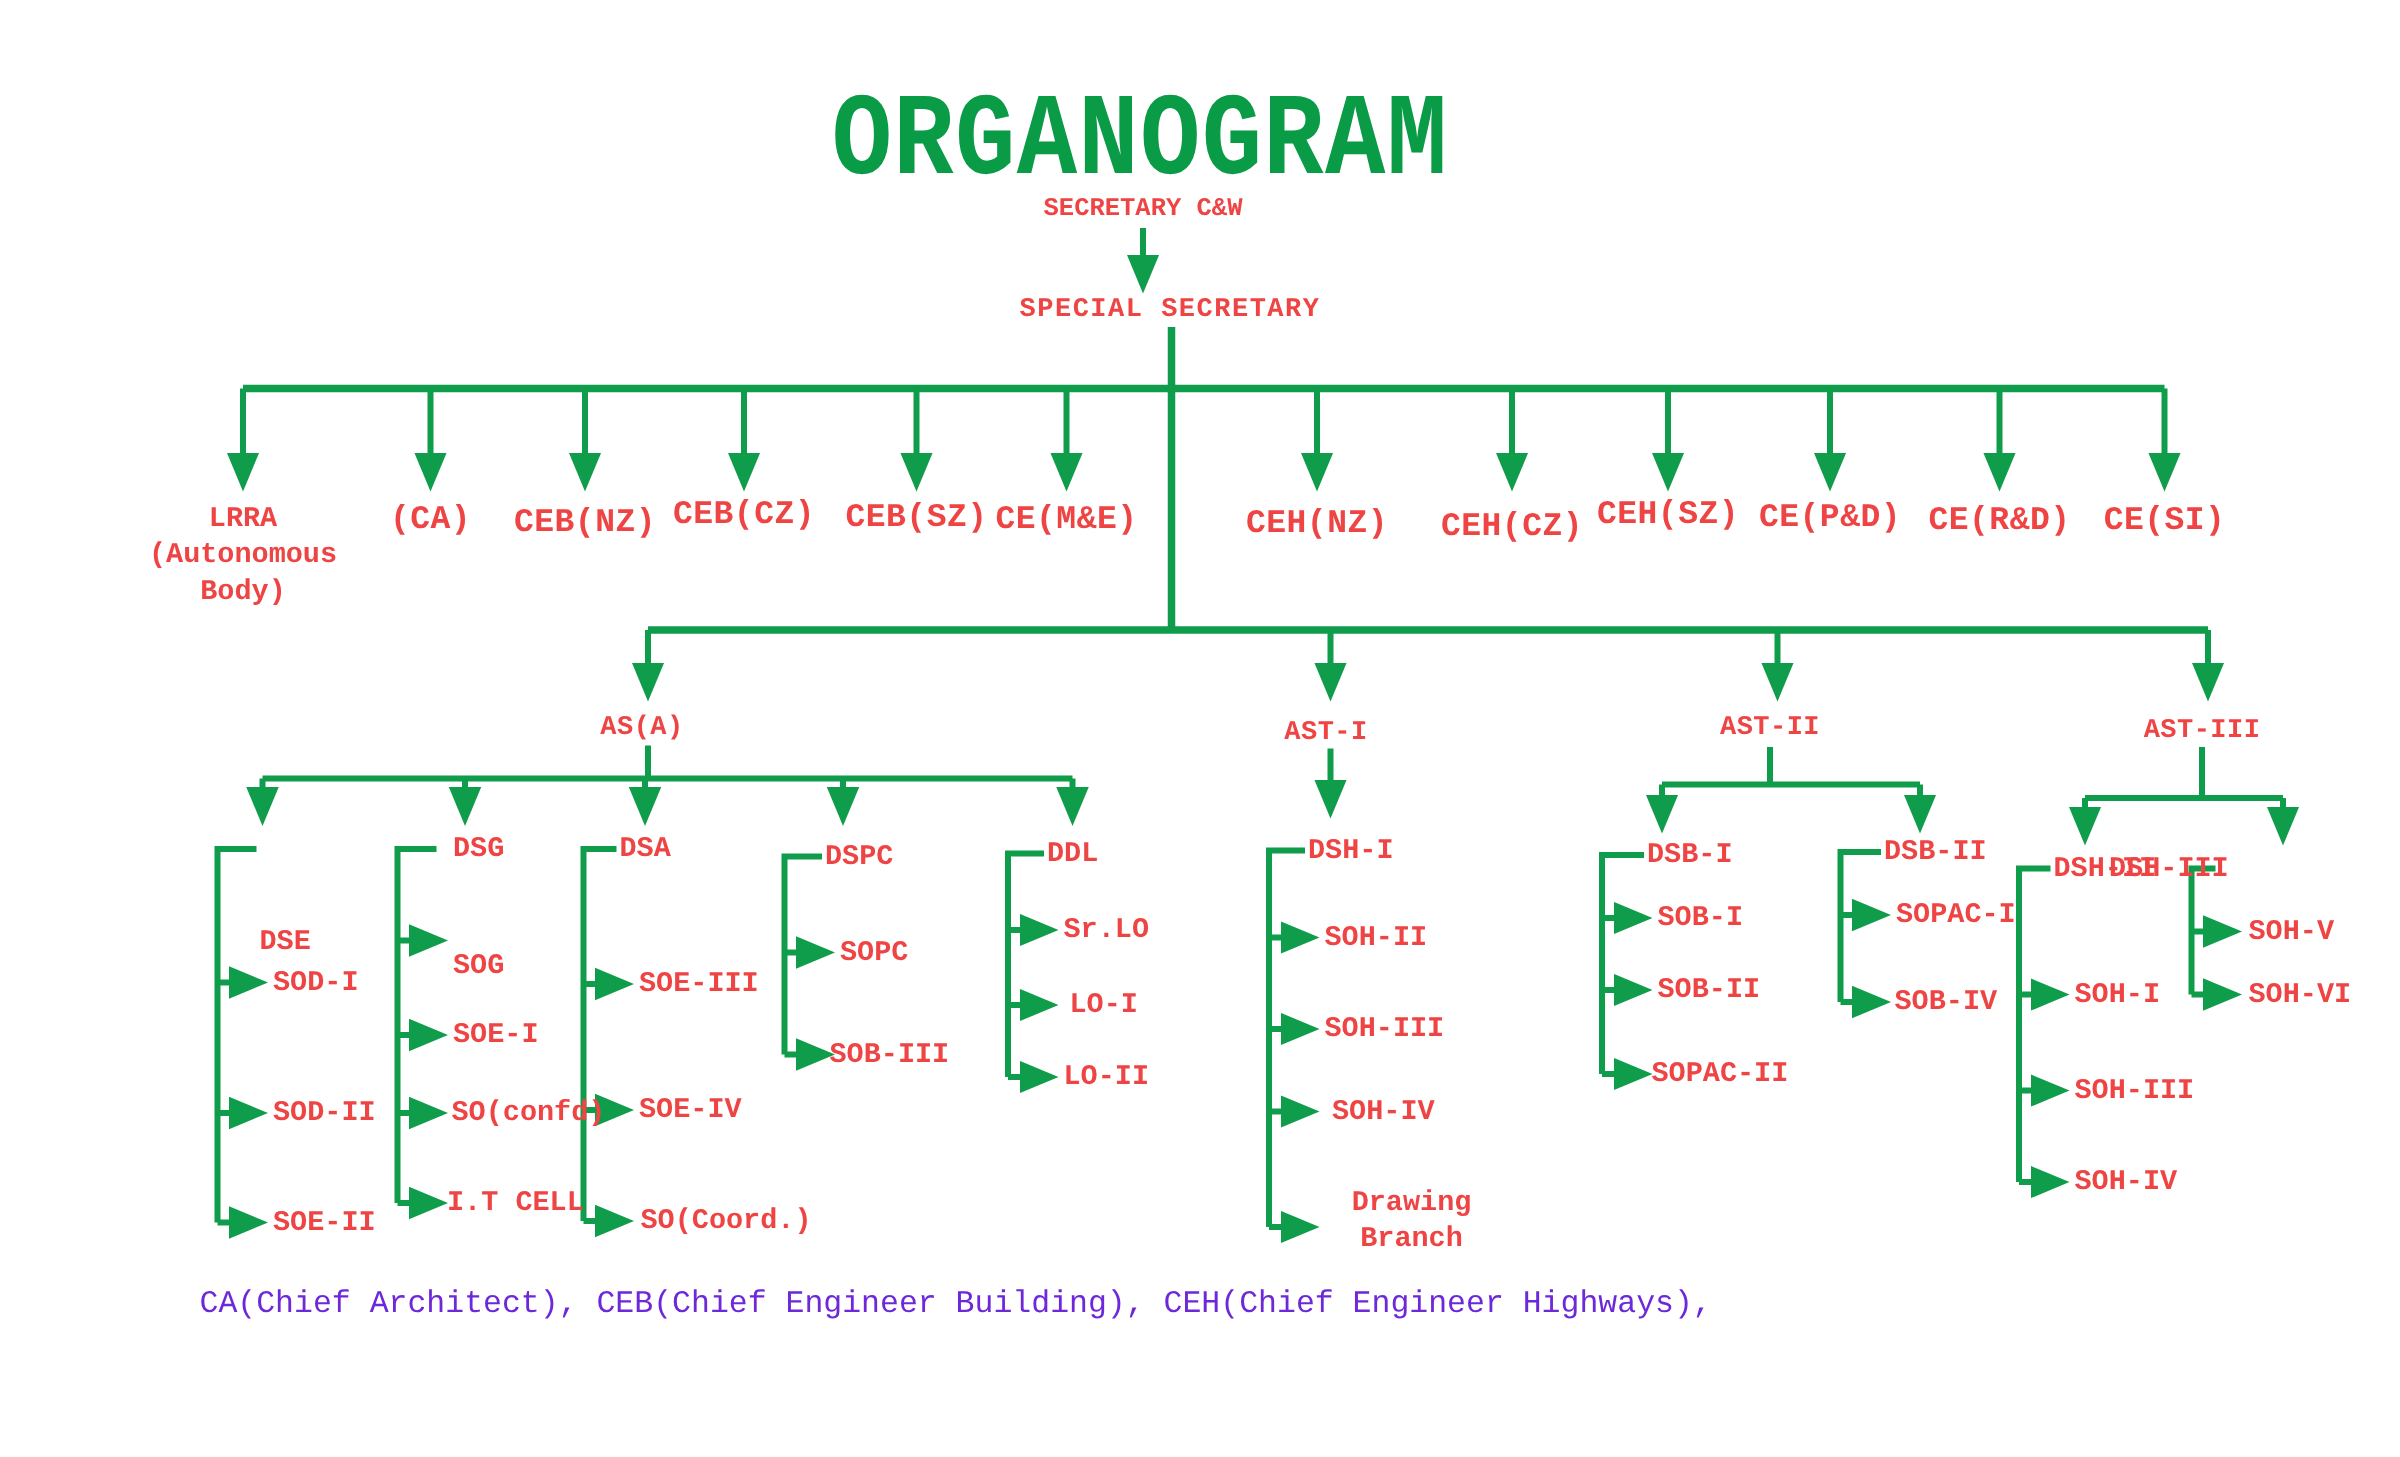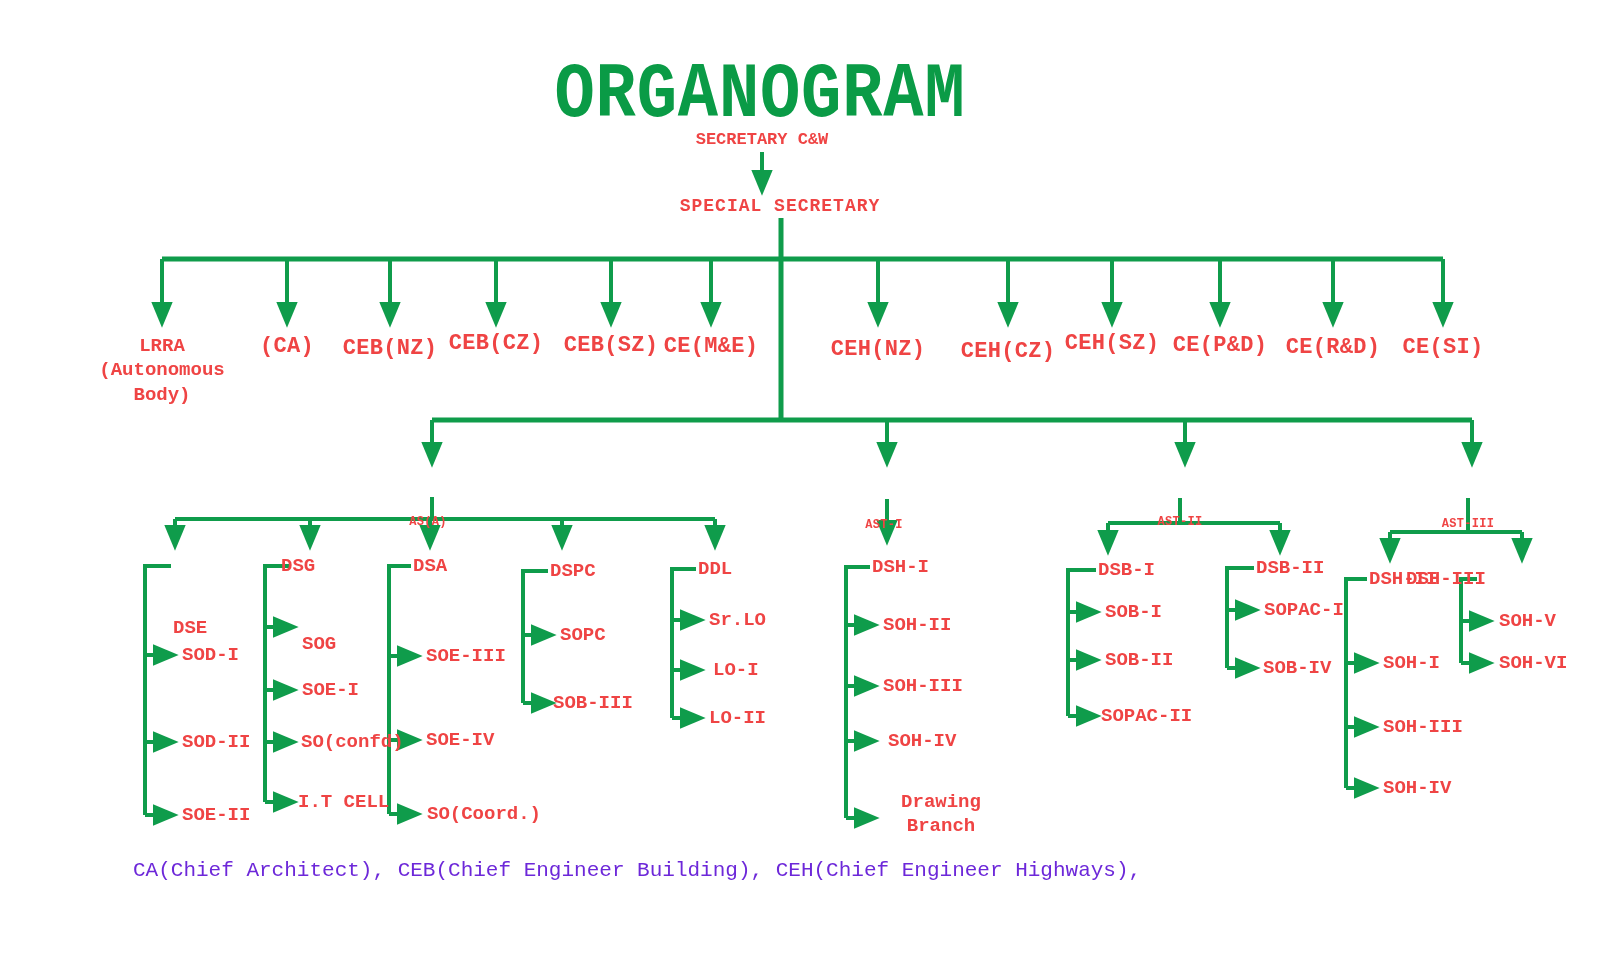--- a/index.html
+++ b/index.html
@@ -14,21 +14,21 @@
   .lbl{
     position:absolute;z-index:1;
     font-weight:bold;
     color:#ef4444;
     white-space:pre-line;
     line-height:1.28;
   }
   .c{transform:translate(-50%,-50%);text-align:center;}
   .l{transform:translateY(-50%);text-align:left;white-space:nowrap;}
   .t1{font-size:22px;letter-spacing:0.3px;}
-  .t2{font-size:12px;letter-spacing:0.3px;margin-top:37px;}
+  .t2{font-size:18px;letter-spacing:0.3px;}
   .nd{font-size:19px;}
   .title{
     font-size:78px;
     color:#0a9b46;
     letter-spacing:1px;
     transform:translate(-50%,-50%) scaleX(0.86);
     white-space:nowrap;
   }
   .legend{
     font-weight:normal;
@@ -162,21 +162,21 @@
   <div class="lbl c t1" style="left:1220px;top:346px;">CE(P&amp;D)</div>
   <div class="lbl c t1" style="left:1333px;top:348px;">CE(R&amp;D)</div>
   <div class="lbl c t1" style="left:1443px;top:348px;">CE(SI)</div>
 
   <div class="lbl c t2" style="left:428px;top:486px;">AS(A)</div>
   <div class="lbl c t2" style="left:884px;top:489px;">AST-I</div>
   <div class="lbl c t2" style="left:1180px;top:486px;">AST-II</div>
   <div class="lbl c t2" style="left:1468px;top:488px;">AST-III</div>
 
   <div class="lbl l nd" style="left:173px;top:584px;margin-top:44px;">DSE</div>
-  <div class="lbl l nd" style="left:281px;top:566px;text-align:center;">DSG</div>
+  <div class="lbl l nd" style="left:302px;top:566px;text-align:center;">DSG</div>
   <div class="lbl l nd" style="left:413px;top:566px;">DSA</div>
   <div class="lbl l nd" style="left:550px;top:571px;">DSPC</div>
   <div class="lbl l nd" style="left:698px;top:569px;">DDL</div>
 
   <div class="lbl l nd" style="left:182px;top:655px;">SOD-I</div>
   <div class="lbl l nd" style="left:182px;top:742px;">SOD-II</div>
   <div class="lbl l nd" style="left:182px;top:815px;">SOE-II</div>
 
   <div class="lbl l nd" style="left:302px;top:644px;">SOG</div>
   <div class="lbl l nd" style="left:302px;top:690px;">SOE-I</div>

